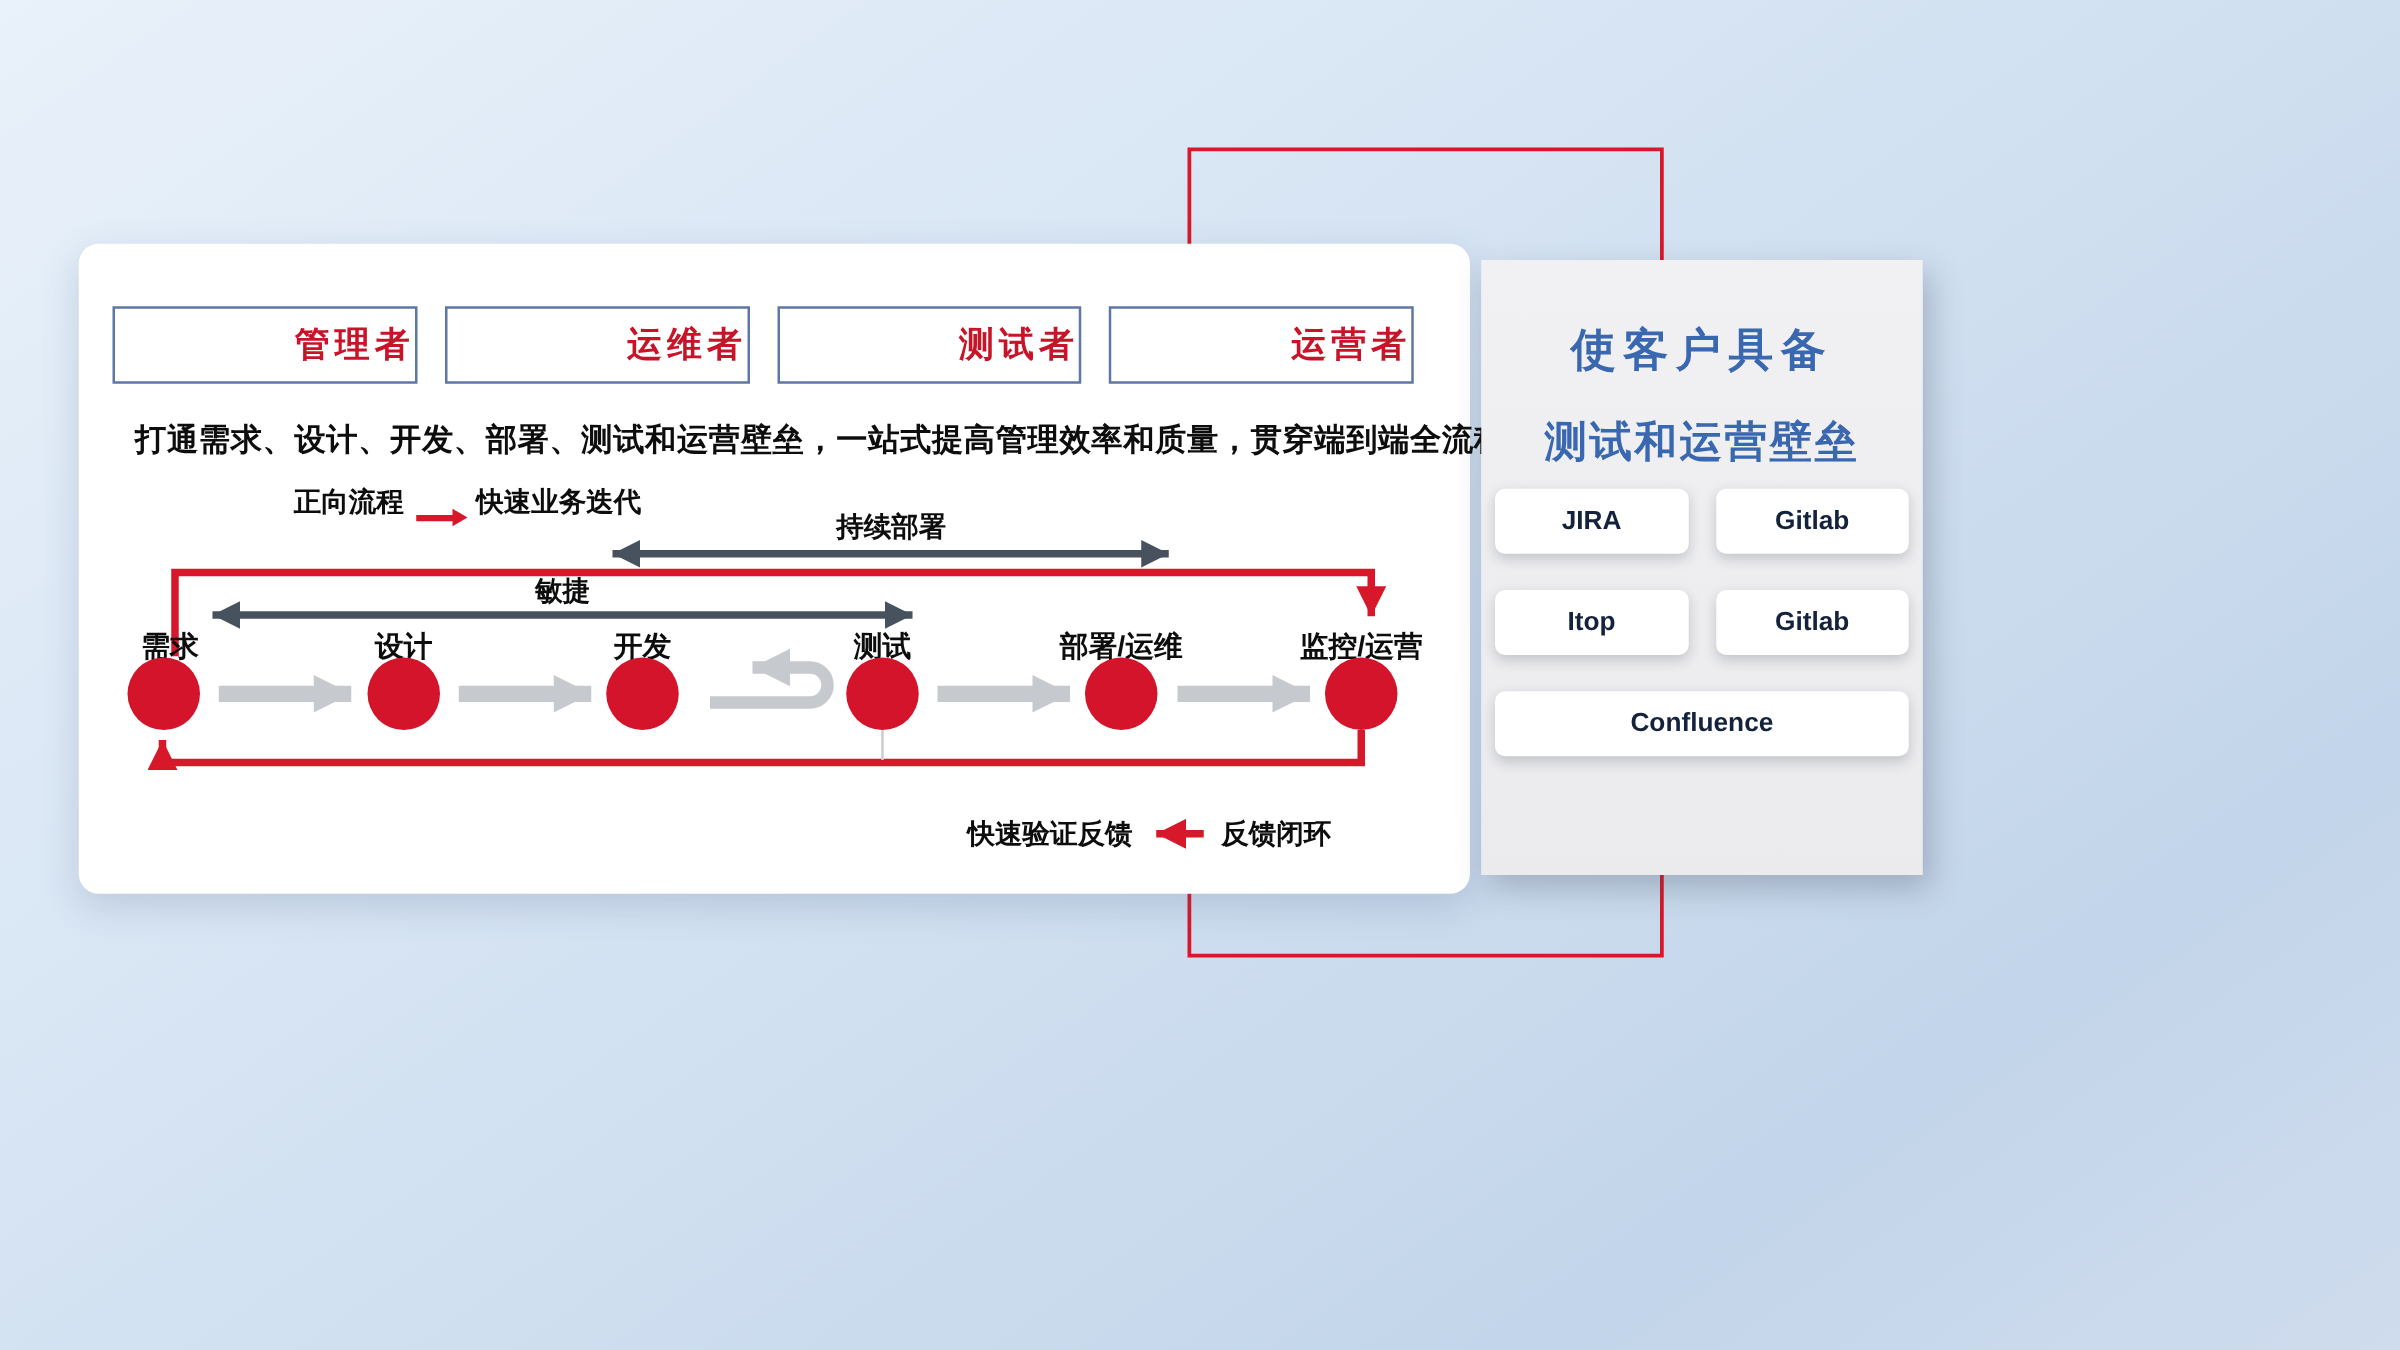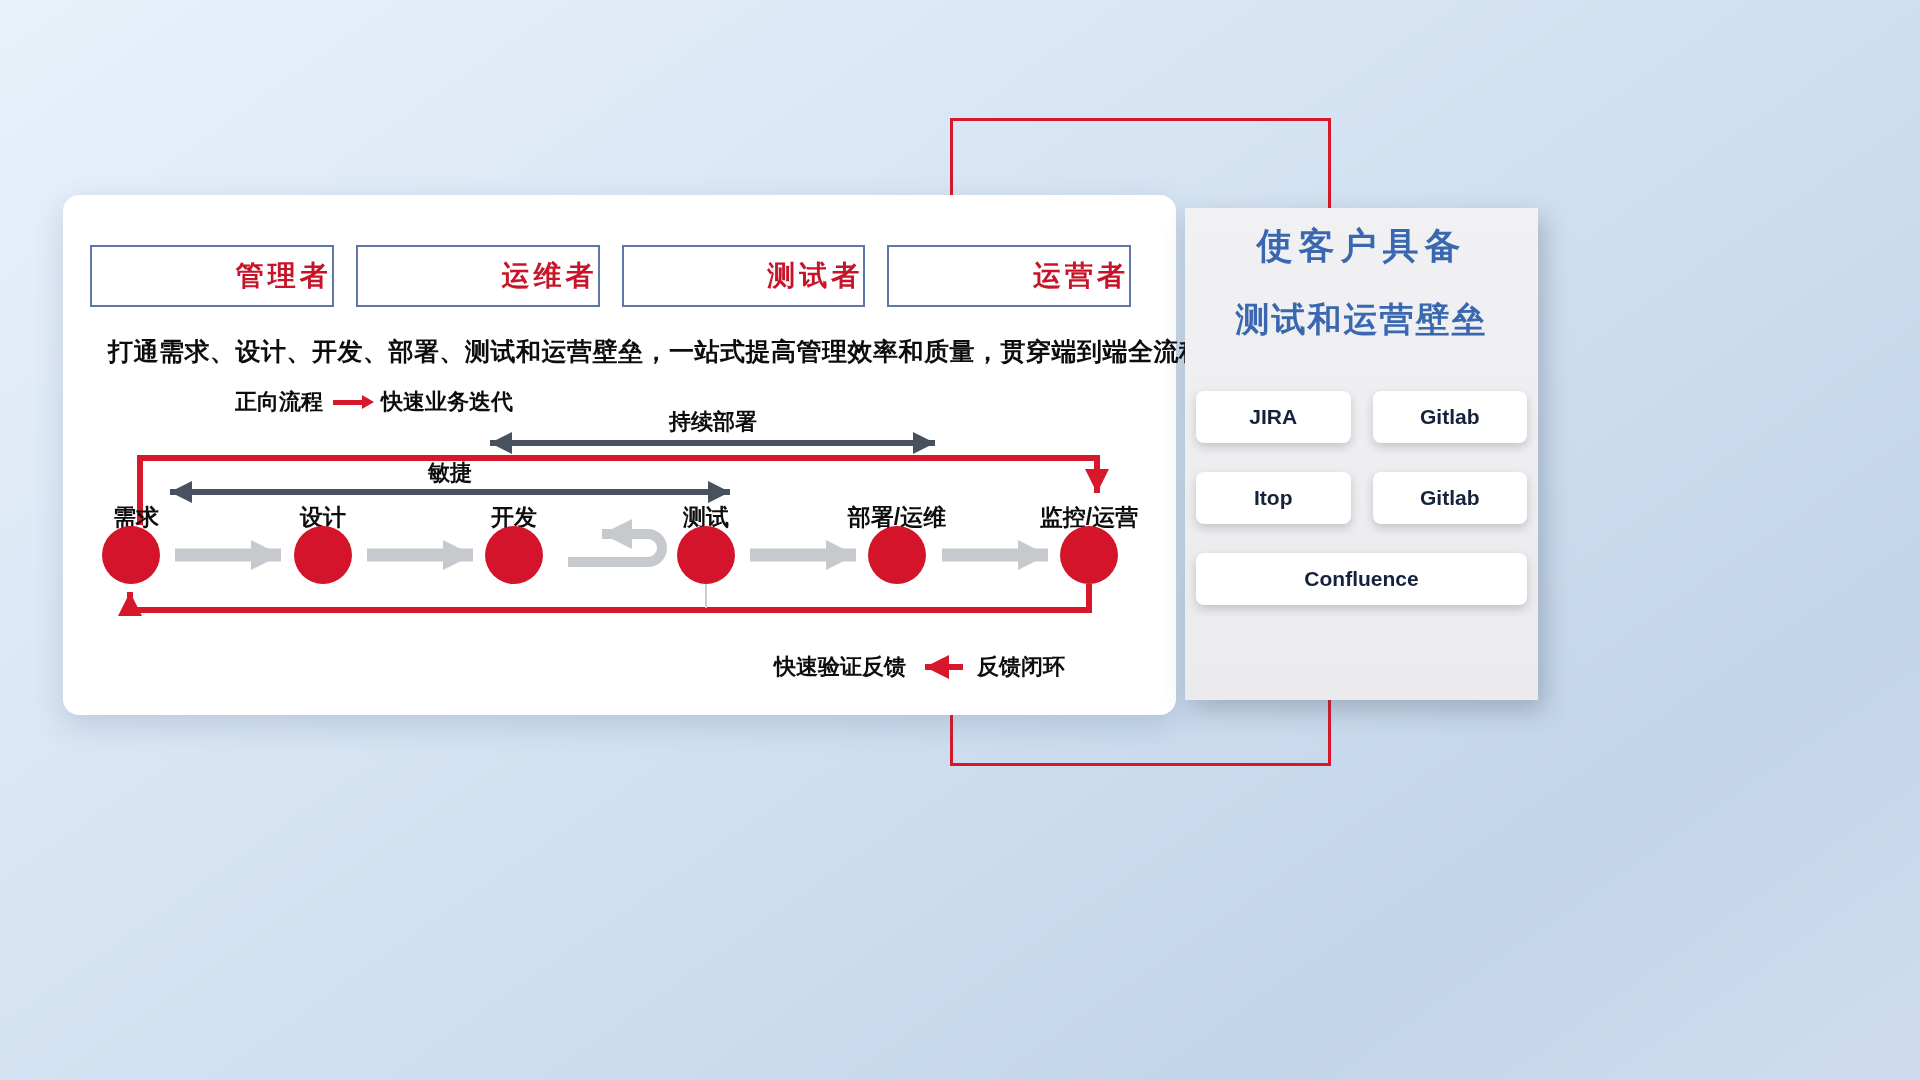--- a/index.html
+++ b/index.html
@@ -34,21 +34,21 @@
     color:#c81428;font-weight:700;font-size:28px;letter-spacing:4px;
   }
 
   .subtitle{
     position:absolute;left:45px;top:140px;width:1040px;
     font-size:25px;font-weight:700;color:#0d0d0d;letter-spacing:.5px;white-space:nowrap;
   }
 
   .legend-forward{
     position:absolute;left:172px;top:192px;
-    display:flex;align-items:center;gap:10px;
+    display:flex;align-items:flex-end;gap:10px;
     font-size:22px;font-weight:700;color:#0d0d0d;
   }
   .arrow-red{position:relative;width:30px;height:5px;background:#d6182a;margin-right:8px;}
   .arrow-red::after{
     content:'';position:absolute;right:-11px;top:-5px;
     border-left:12px solid #d6182a;border-top:7px solid transparent;border-bottom:7px solid transparent;
   }
 
   .flow-svg{position:absolute;left:0;top:0;width:1113px;height:520px;}
   .flow-svg text{
@@ -58,21 +58,21 @@
   .stage-label{font-size:23px;}
   .span-label{font-size:22px;}
   .fb-label{font-size:22px;}
 
   
   .right-panel{
     position:absolute;left:1185px;top:208px;width:353px;height:492px;
     background:linear-gradient(180deg,#f1f1f3 0%,#ebebee 100%);
     z-index:3;box-shadow:6px 10px 24px rgba(60,70,90,.30);
   }
-  .rp-title{margin-top:14px;text-align:center;color:#3a68b0;font-weight:800;}
+  .rp-title{margin-top:48px;text-align:center;color:#3a68b0;font-weight:800;}
   .rp-title .l1{font-size:36px;letter-spacing:6px;}
   .rp-title .l2{font-size:34px;letter-spacing:2px;margin-top:26px;}
   .tools{
     position:absolute;left:11px;right:11px;top:183px;
     display:grid;grid-template-columns:1fr 1fr;grid-auto-rows:52px;
     column-gap:22px;row-gap:29px;
   }
   .tool{
     background:#ffffff;border-radius:8px;
     display:flex;align-items:center;justify-content:center;

